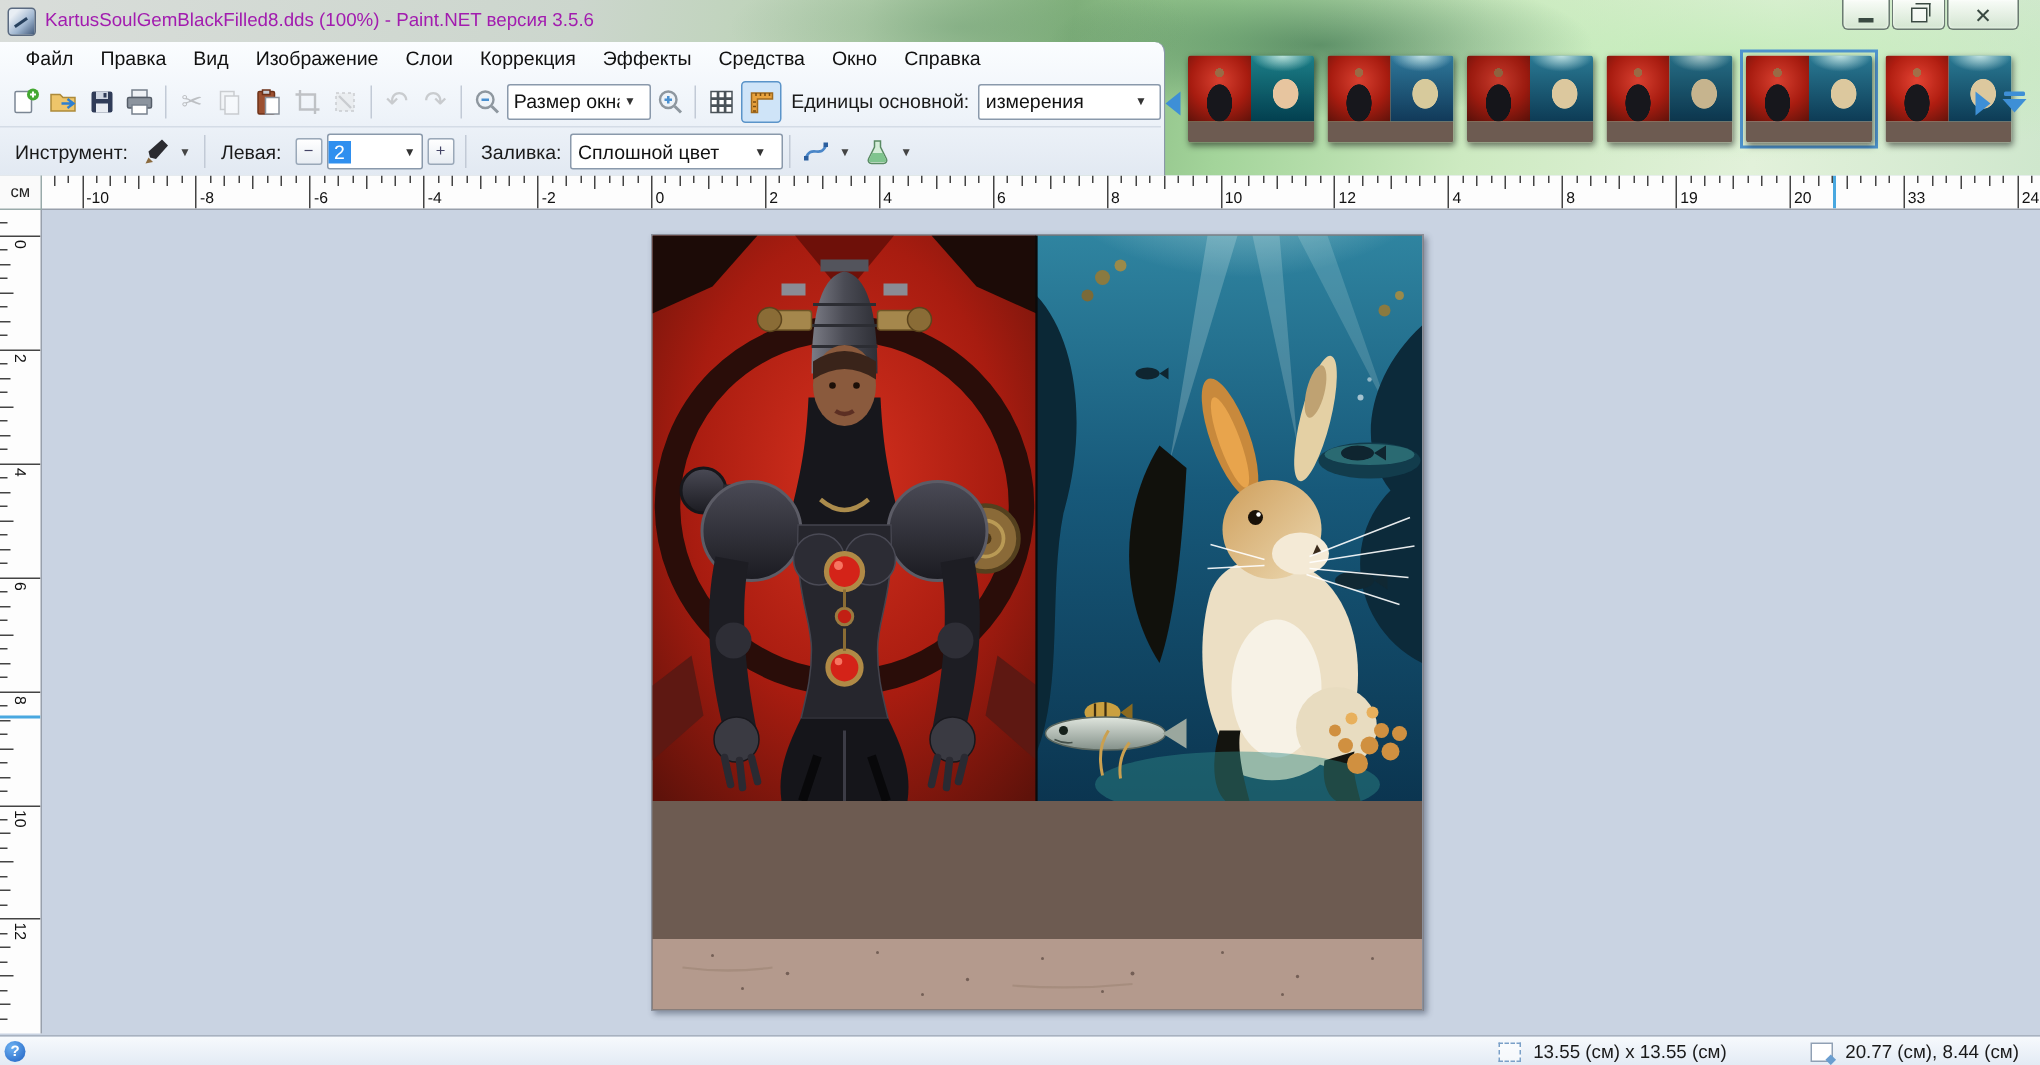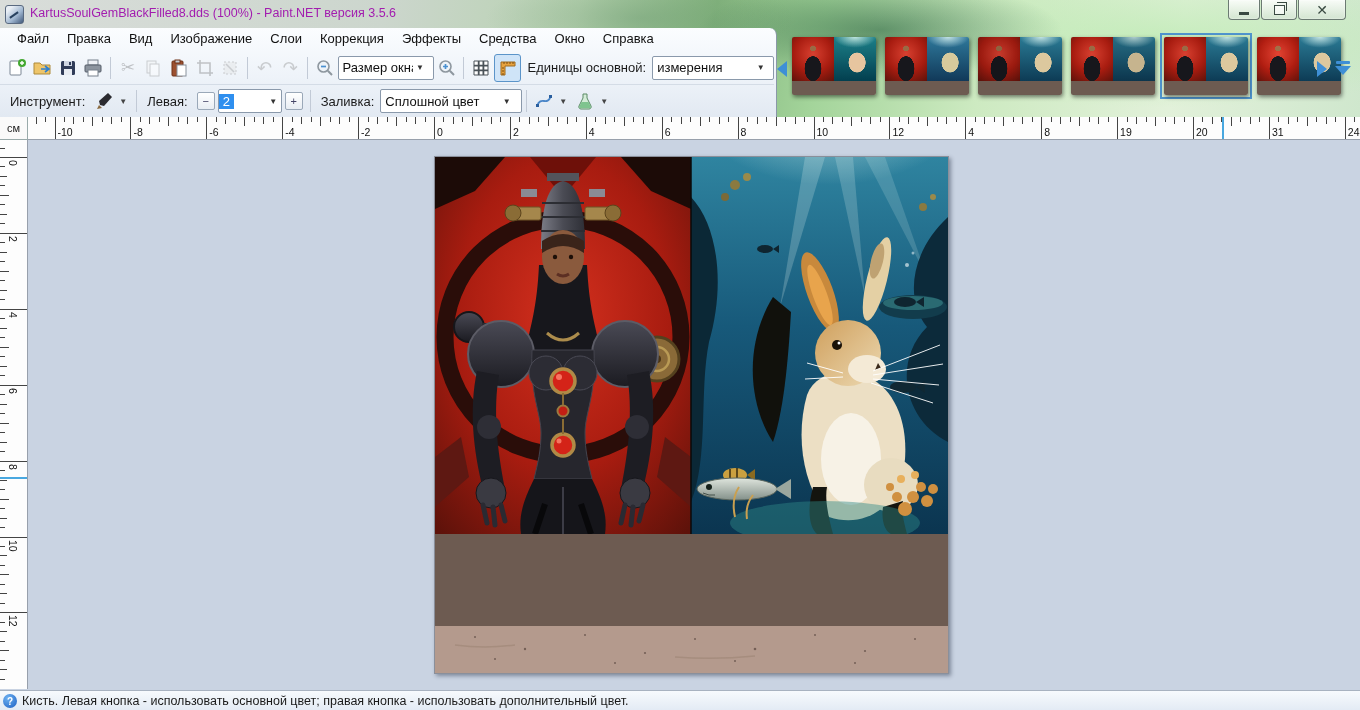--- a/index.html
+++ b/index.html
@@ -481,21 +481,21 @@
       <div class="htick" style="left: 1165px; height: 22px;"></div>
       <span class="hlab" style="left: 1168px;">20</span>
       <div class="htick" style="left: 1174.49px; height: 4.5px;"></div>
       <div class="htick" style="left: 1183.97px; height: 7px;"></div>
       <div class="htick" style="left: 1193.46px; height: 4.5px;"></div>
       <div class="htick" style="left: 1202.95px; height: 9px;"></div>
       <div class="htick" style="left: 1212.44px; height: 4.5px;"></div>
       <div class="htick" style="left: 1221.92px; height: 7px;"></div>
       <div class="htick" style="left: 1231.41px; height: 4.5px;"></div>
       <div class="htick" style="left: 1240.9px; height: 22px;"></div>
-      <span class="hlab" style="left: 1243.9px;">31</span>
+      <span class="hlab" style="left: 1243.9px;">33</span>
       <div class="htick" style="left: 1250.39px; height: 4.5px;"></div>
       <div class="htick" style="left: 1259.88px; height: 7px;"></div>
       <div class="htick" style="left: 1269.36px; height: 4.5px;"></div>
       <div class="htick" style="left: 1278.85px; height: 9px;"></div>
       <div class="htick" style="left: 1288.34px; height: 4.5px;"></div>
       <div class="htick" style="left: 1297.83px; height: 7px;"></div>
       <div class="htick" style="left: 1307.31px; height: 4.5px;"></div>
       <div class="htick" style="left: 1316.8px; height: 22px;"></div>
       <span class="hlab" style="left: 1319.8px;">24</span>
       <div class="htick" style="left: 1326.29px; height: 4.5px;"></div>
@@ -767,16 +767,21 @@
           <circle cx="180" cy="506" r="1"></circle>
           <circle cx="300" cy="504" r="1"></circle>
           <circle cx="420" cy="506" r="1"></circle>
       </g>
       <path d="M20 488q30 4 60 0M240 500q40 3 80-1" stroke="#a08878" stroke-width="1.5" fill="none" opacity=".7"></path>
     </svg>
   </div>
 
   <div id="statusbar">
     <div id="help-icon">?</div>
-    <span class="st-text">Кисть. Левая кнопка - использовать основной цвет; правая кнопка - использовать дополнительный цвет.</span>
+    <div id="status-right">
+      <span class="st-icon"></span>
+      <span class="st-text" id="status-size">13.55 (см) x 13.55 (см)</span>
+      <span class="st-icon page"></span>
+      <span class="st-text">20.77 (см), 8.44 (см)</span>
+    </div>
   </div>
 
 </div>
 
 </body></html>

